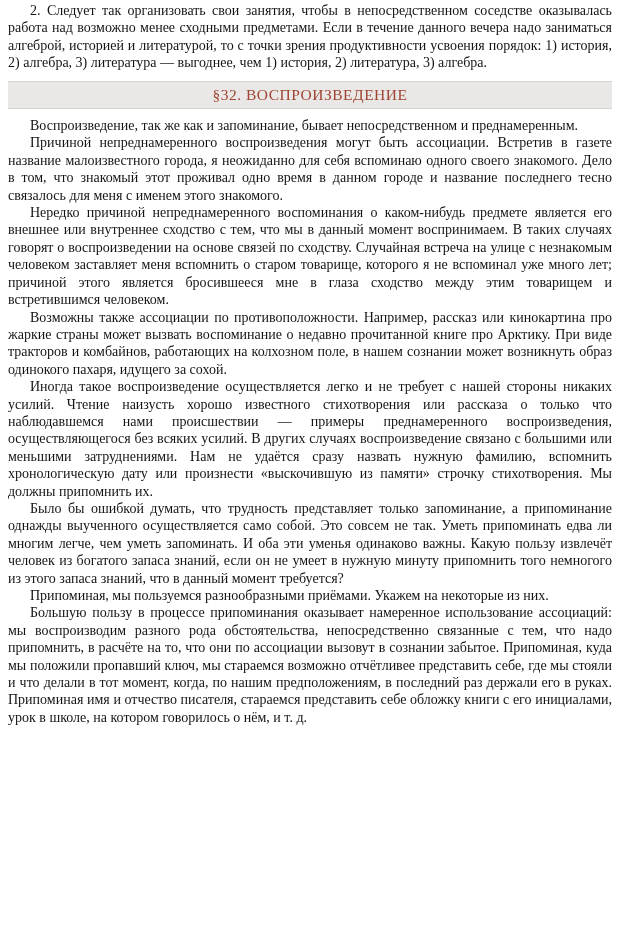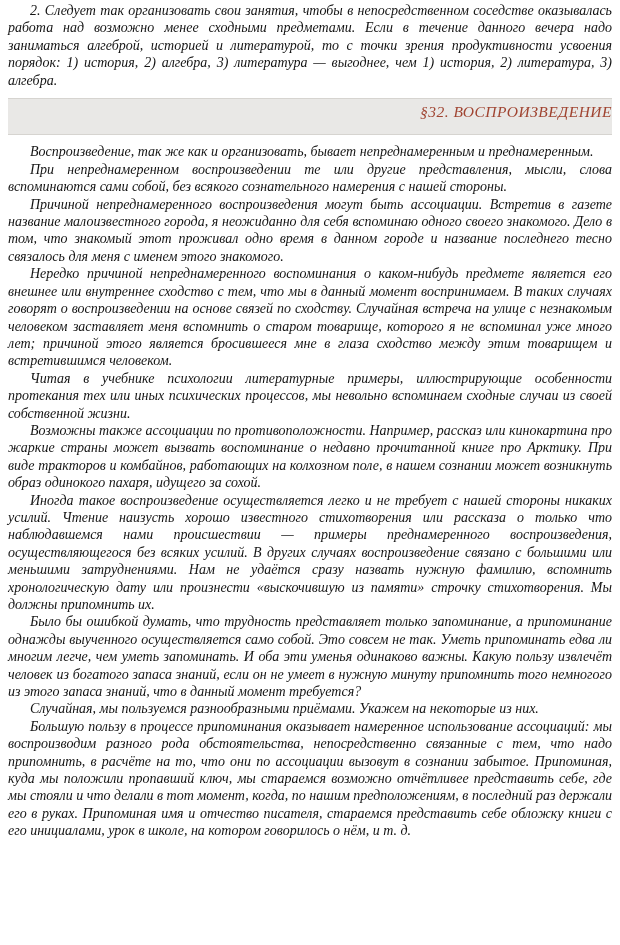--- a/index.html
+++ b/index.html
@@ -18,53 +18,50 @@
     width: 620px;
     height: 945px;
     box-sizing: border-box;
     background: var(--page-bg);
     color: var(--text-color);
     font-family: "Liberation Serif", "DejaVu Serif", serif;
     font-size: 14px;
     line-height: 17.4px;
     padding: 2px 8px 0 8px;
     overflow: hidden;
-    font-style: italic;
   }
   .para {
     margin: 0;
     text-align: justify;
     text-indent: 22px;
   }
   .section-heading {
     margin: 9px 0 8px 0;
-    padding: 4px 0 14px 0;
+    padding: 4px 0 5px 0;
     background: var(--heading-bg);
     border-top: 1px solid var(--heading-border);
     border-bottom: 1px solid var(--heading-border);
     color: var(--heading-color);
     font-family: "Liberation Serif", "DejaVu Serif", serif;
     font-size: 15.5px;
     font-weight: normal;
     letter-spacing: 0.5px;
-    text-align: right;
+    text-align: center;
     text-indent: 0;
   }
 </style>
 </head>
 <body>
 
 <div class="page">
   <p class="para">2. Следует так организовать свои занятия, чтобы в непосредственном соседстве оказывалась работа над возможно менее сходными предметами. Если в течение данного вечера надо заниматься алгеброй, историей и литературой, то с точки зрения продуктивности усвоения порядок: 1) история, 2) алгебра, 3) литература — выгоднее, чем 1) история, 2) литература, 3) алгебра.</p>
 
   <h2 class="section-heading">§32. ВОСПРОИЗВЕДЕНИЕ</h2>
 
-  <p class="para">Воспроизведение, так же как и организовать, бывает непреднамеренным и преднамеренным.</p>
-  <p class="para">При непреднамеренном воспроизведении те или другие представления, мысли, слова вспоминаются сами собой, без всякого сознательного намерения с нашей стороны.</p>
+  <p class="para">Воспроизведение, так же как и запоминание, бывает непосредственном и преднамеренным.</p>
   <p class="para">Причиной непреднамеренного воспроизведения могут быть ассоциации. Встретив в газете название малоизвестного города, я неожиданно для себя вспоминаю одного своего знакомого. Дело в том, что знакомый этот проживал одно время в данном городе и название последнего тесно связалось для меня с именем этого знакомого.</p>
   <p class="para">Нередко причиной непреднамеренного воспоминания о каком-нибудь предмете является его внешнее или внутреннее сходство с тем, что мы в данный момент воспринимаем. В таких случаях говорят о воспроизведении на основе связей по сходству. Случайная встреча на улице с незнакомым человеком заставляет меня вспомнить о старом товарище, которого я не вспоминал уже много лет; причиной этого является бросившееся мне в глаза сходство между этим товарищем и встретившимся человеком.</p>
-  <p class="para">Читая в учебнике психологии литературные примеры, иллюстрирующие особенности протекания тех или иных психических процессов, мы невольно вспоминаем сходные случаи из своей собственной жизни.</p>
   <p class="para">Возможны также ассоциации по противоположности. Например, рассказ или кинокартина про жаркие страны может вызвать воспоминание о недавно прочитанной книге про Арктику. При виде тракторов и комбайнов, работающих на колхозном поле, в нашем сознании может возникнуть образ одинокого пахаря, идущего за сохой.</p>
   <p class="para">Иногда такое воспроизведение осуществляется легко и не требует с нашей стороны никаких усилий. Чтение наизусть хорошо известного стихотворения или рассказа о только что наблюдавшемся нами происшествии — примеры преднамеренного воспроизведения, осуществляющегося без всяких усилий. В других случаях воспроизведение связано с большими или меньшими затруднениями. Нам не удаётся сразу назвать нужную фамилию, вспомнить хронологическую дату или произнести «выскочившую из памяти» строчку стихотворения. Мы должны припомнить их.</p>
   <p class="para">Было бы ошибкой думать, что трудность представляет только запоминание, а припоминание однажды выученного осуществляется само собой. Это совсем не так. Уметь припоминать едва ли многим легче, чем уметь запоминать. И оба эти уменья одинаково важны. Какую пользу извлечёт человек из богатого запаса знаний, если он не умеет в нужную минуту припомнить того немногого из этого запаса знаний, что в данный момент требуется?</p>
-  <p class="para">Случайная, мы пользуемся разнообразными приёмами. Укажем на некоторые из них.</p>
+  <p class="para">Припоминая, мы пользуемся разнообразными приёмами. Укажем на некоторые из них.</p>
   <p class="para">Большую пользу в процессе припоминания оказывает намеренное использование ассоциаций: мы воспроизводим разного рода обстоятельства, непосредственно связанные с тем, что надо припомнить, в расчёте на то, что они по ассоциации вызовут в сознании забытое. Припоминая, куда мы положили пропавший ключ, мы стараемся возможно отчётливее представить себе, где мы стояли и что делали в тот момент, когда, по нашим предположениям, в последний раз держали его в руках. Припоминая имя и отчество писателя, стараемся представить себе обложку книги с его инициалами, урок в школе, на котором говорилось о нём, и т. д.</p>
 </div>
 
 </body></html>

